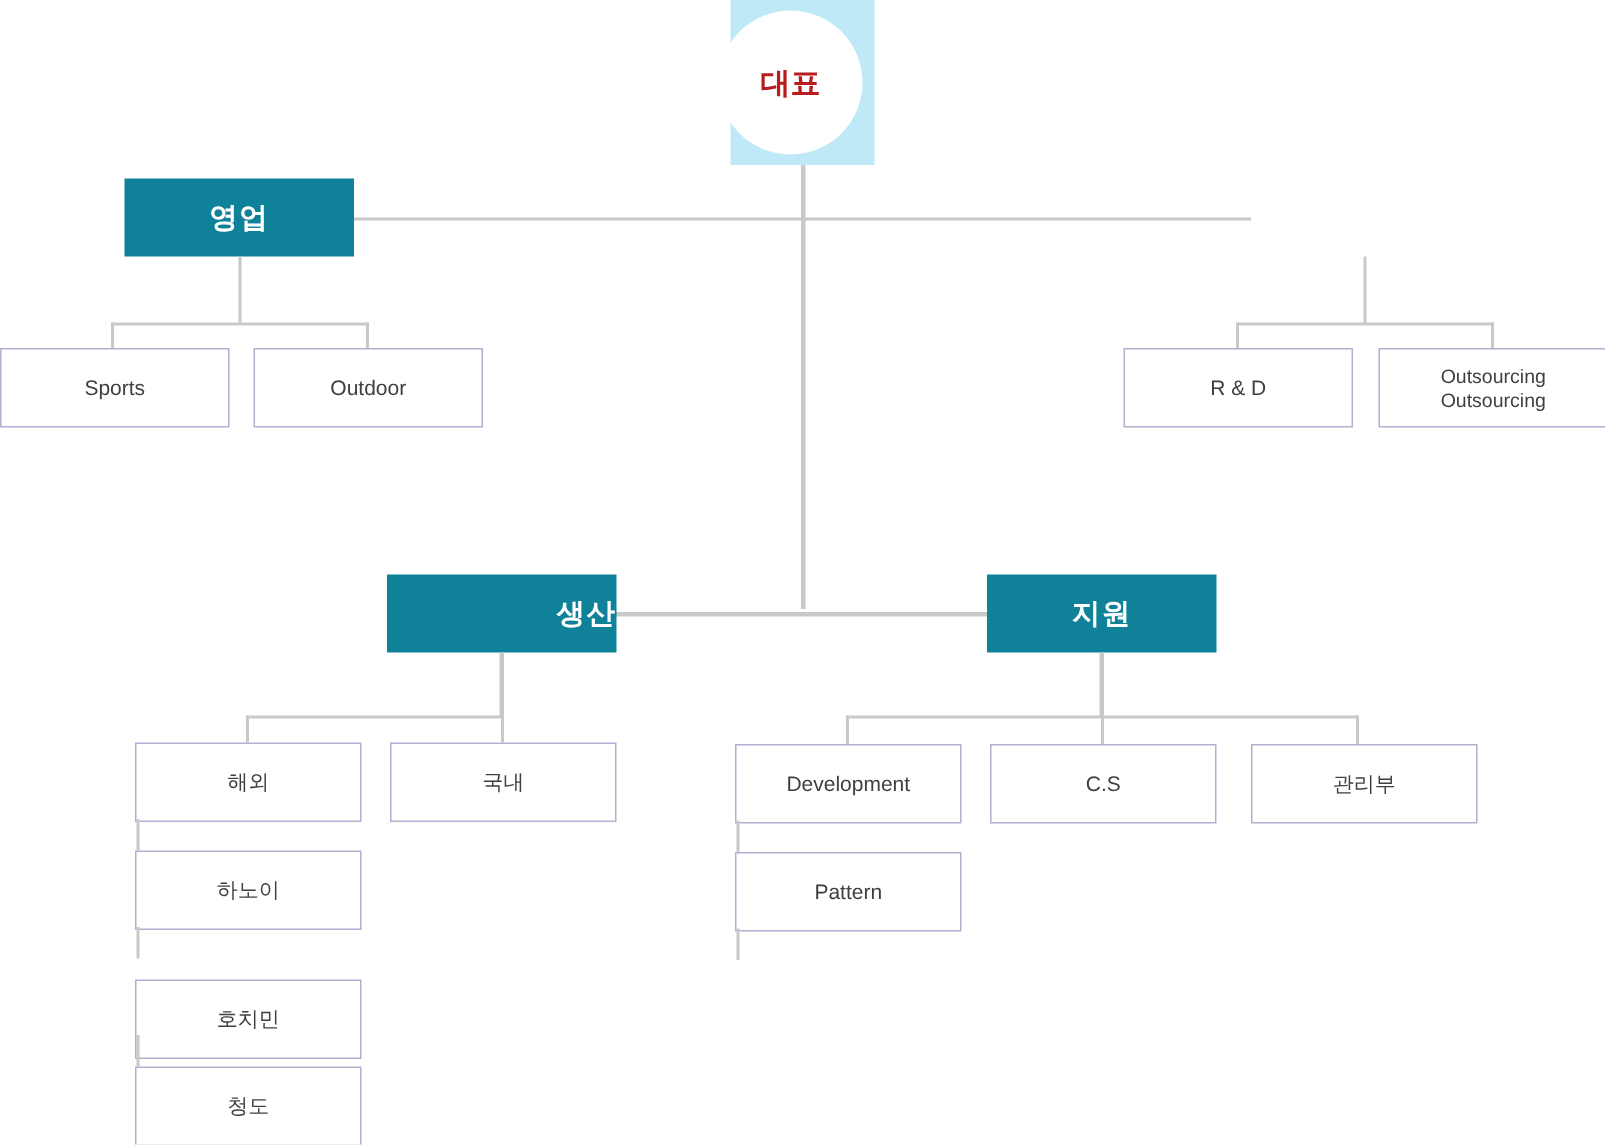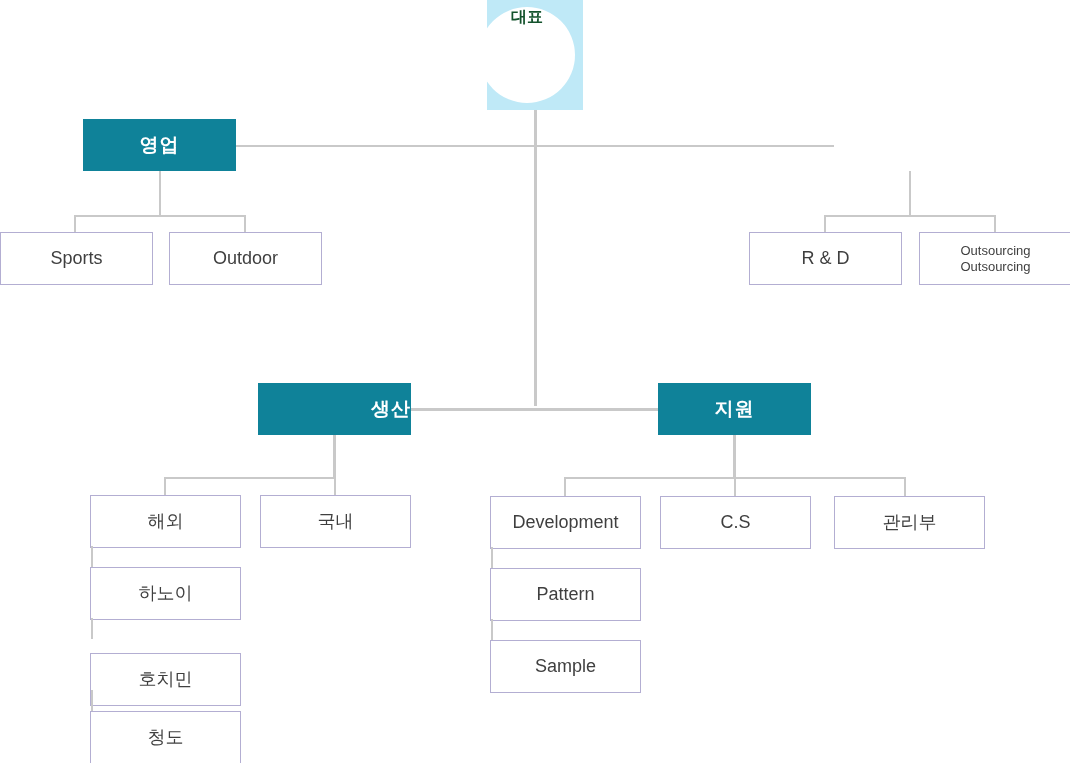--- a/index.html
+++ b/index.html
@@ -20,35 +20,35 @@
   .ln.thick-h{height:3px;background:#c9c9c9;}
 
   
   .root-wrap{position:absolute;left:487px;top:0px;width:96px;height:110px;background:#bfe9f7;}
   .root-circle-outer{
     position:absolute;left:479px;top:7px;width:112px;height:96px;
   }
   .circle{
     position:absolute;left:0;top:0;width:96px;height:96px;border-radius:50%;
     background:#ffffff;
-    display:flex;align-items:flex-start;justify-content:center;
-    font-size:16px;color:#14532d;font-weight:bold;
+    display:flex;align-items:center;justify-content:center;
+    font-size:20px;color:#b91c1c;font-weight:bold;
   }
 
   
   .teal{
     position:absolute;background:#0f8299;color:#ffffff;
     display:flex;align-items:center;justify-content:center;
     font-size:19px;font-weight:bold;letter-spacing:1px;
   }
   
   .leaf{
     position:absolute;background:#ffffff;border:1px solid #b3aed2;
     display:flex;align-items:center;justify-content:center;
-    text-align:center;font-size:18px;color:#3f3f3f;line-height:1.2;
+    text-align:center;font-size:14px;color:#3f3f3f;line-height:1.2;
   }
   .leaf.two-line{font-size:13px;}
 </style>
 </head>
 <body>
 
 <div id="canvas">
 
   <div class="root-wrap"></div>
   <div class="root-circle-outer">
@@ -138,17 +138,14 @@
   </div>
   <div class="leaf" style="left:834px;top:496px;width:149px;height:51px;">
     <span>관리부</span>
   </div>
 
   <div class="ln v" style="left:491px;top:547px;height:21px;"></div>
   <div class="leaf" style="left:490px;top:568px;width:149px;height:51px;">
     <span>Pattern</span>
   </div>
   <div class="ln v" style="left:491px;top:619px;height:21px;"></div>
-  <div class="leaf" style="left:490px;top:640px;width:149px;height:51px;">
-    <span>Sample</span>
-  </div>
 
 </div>
 
 </body></html>

